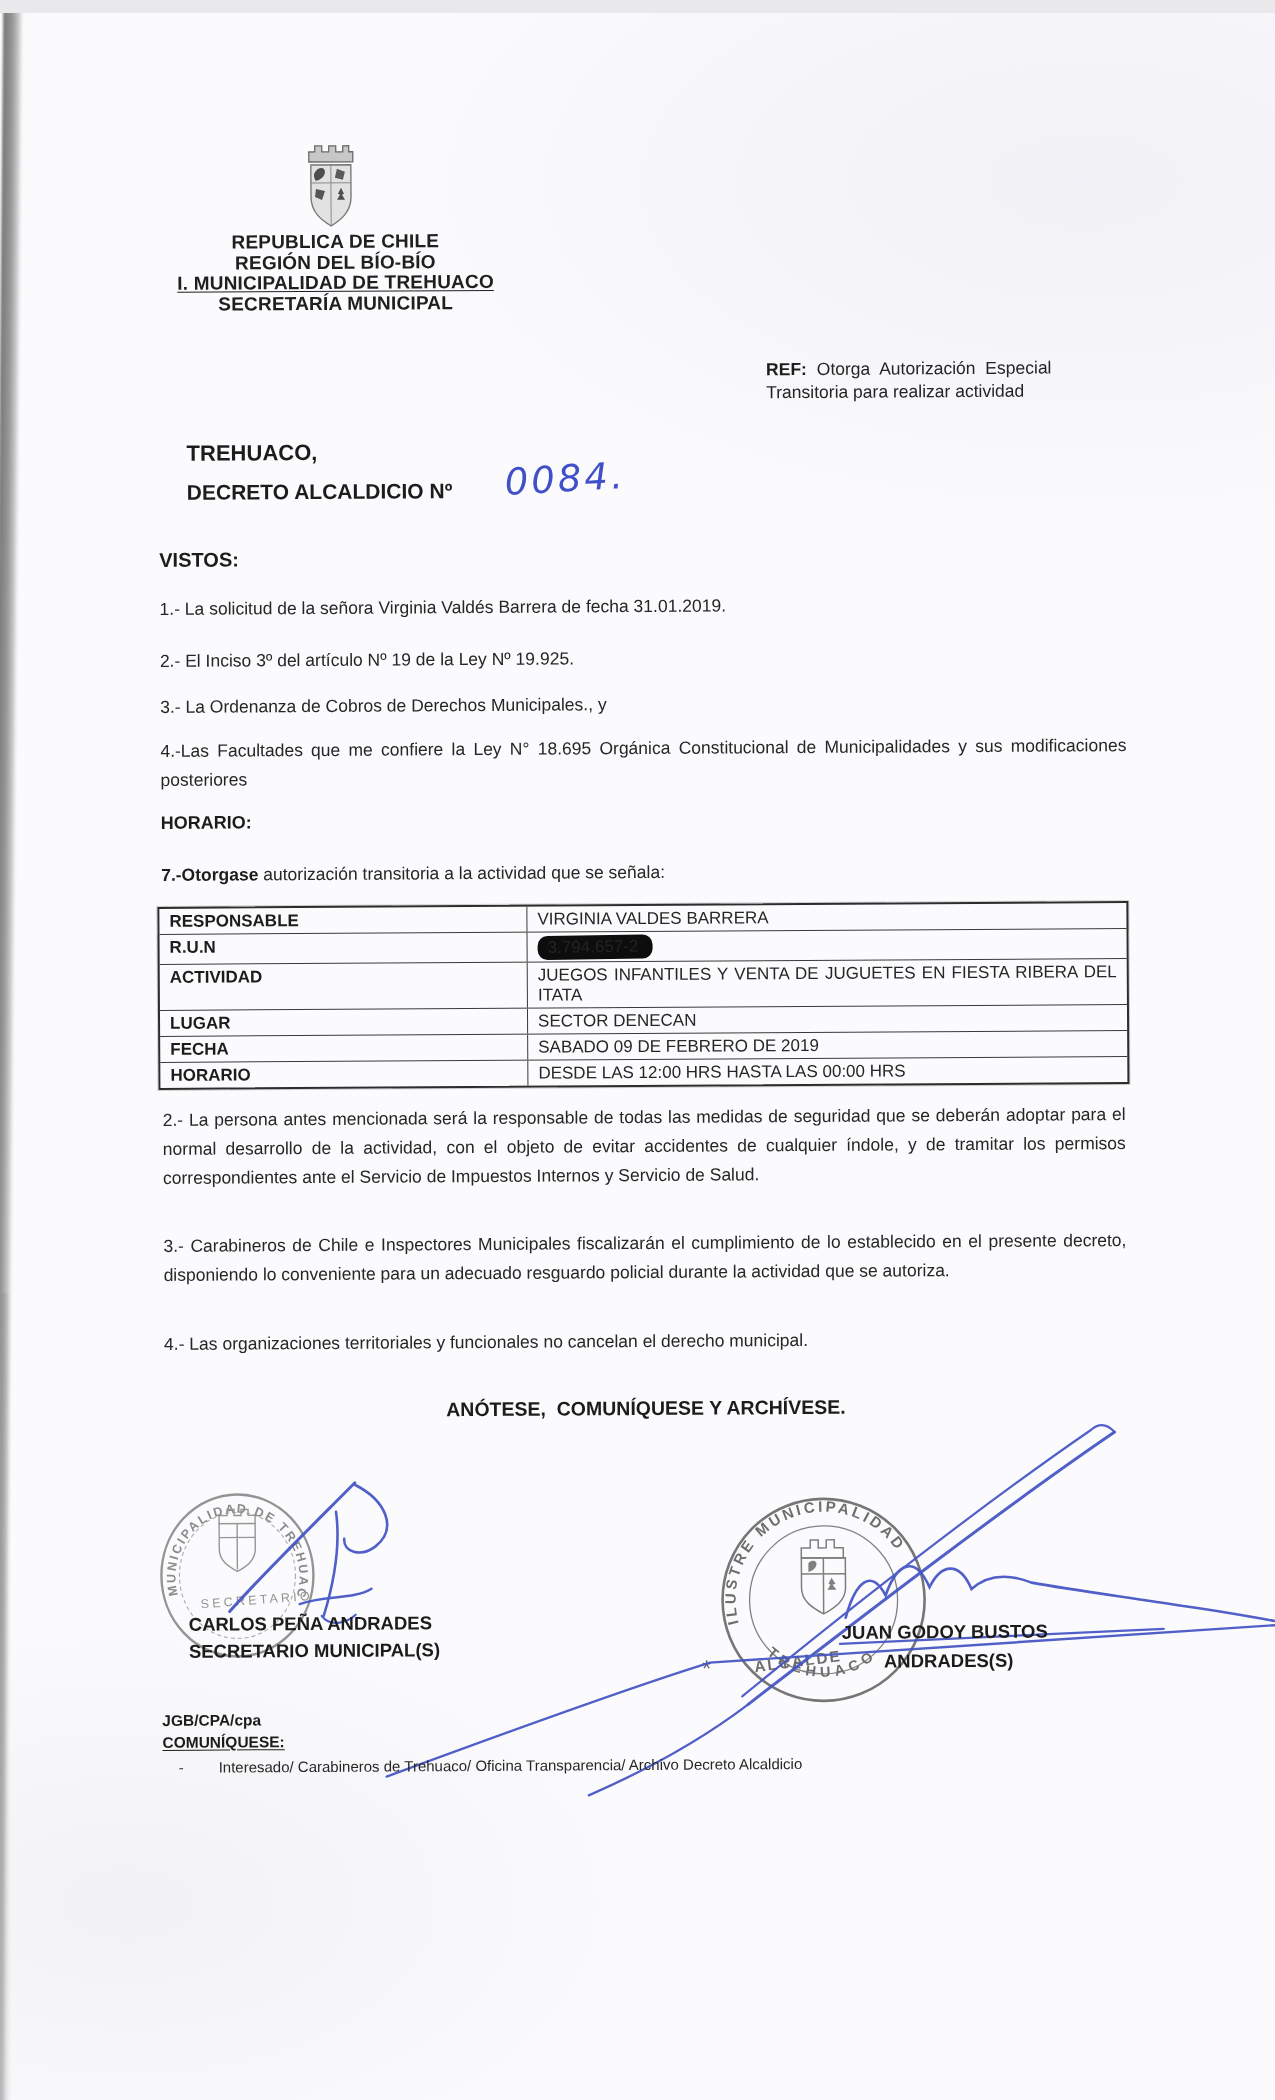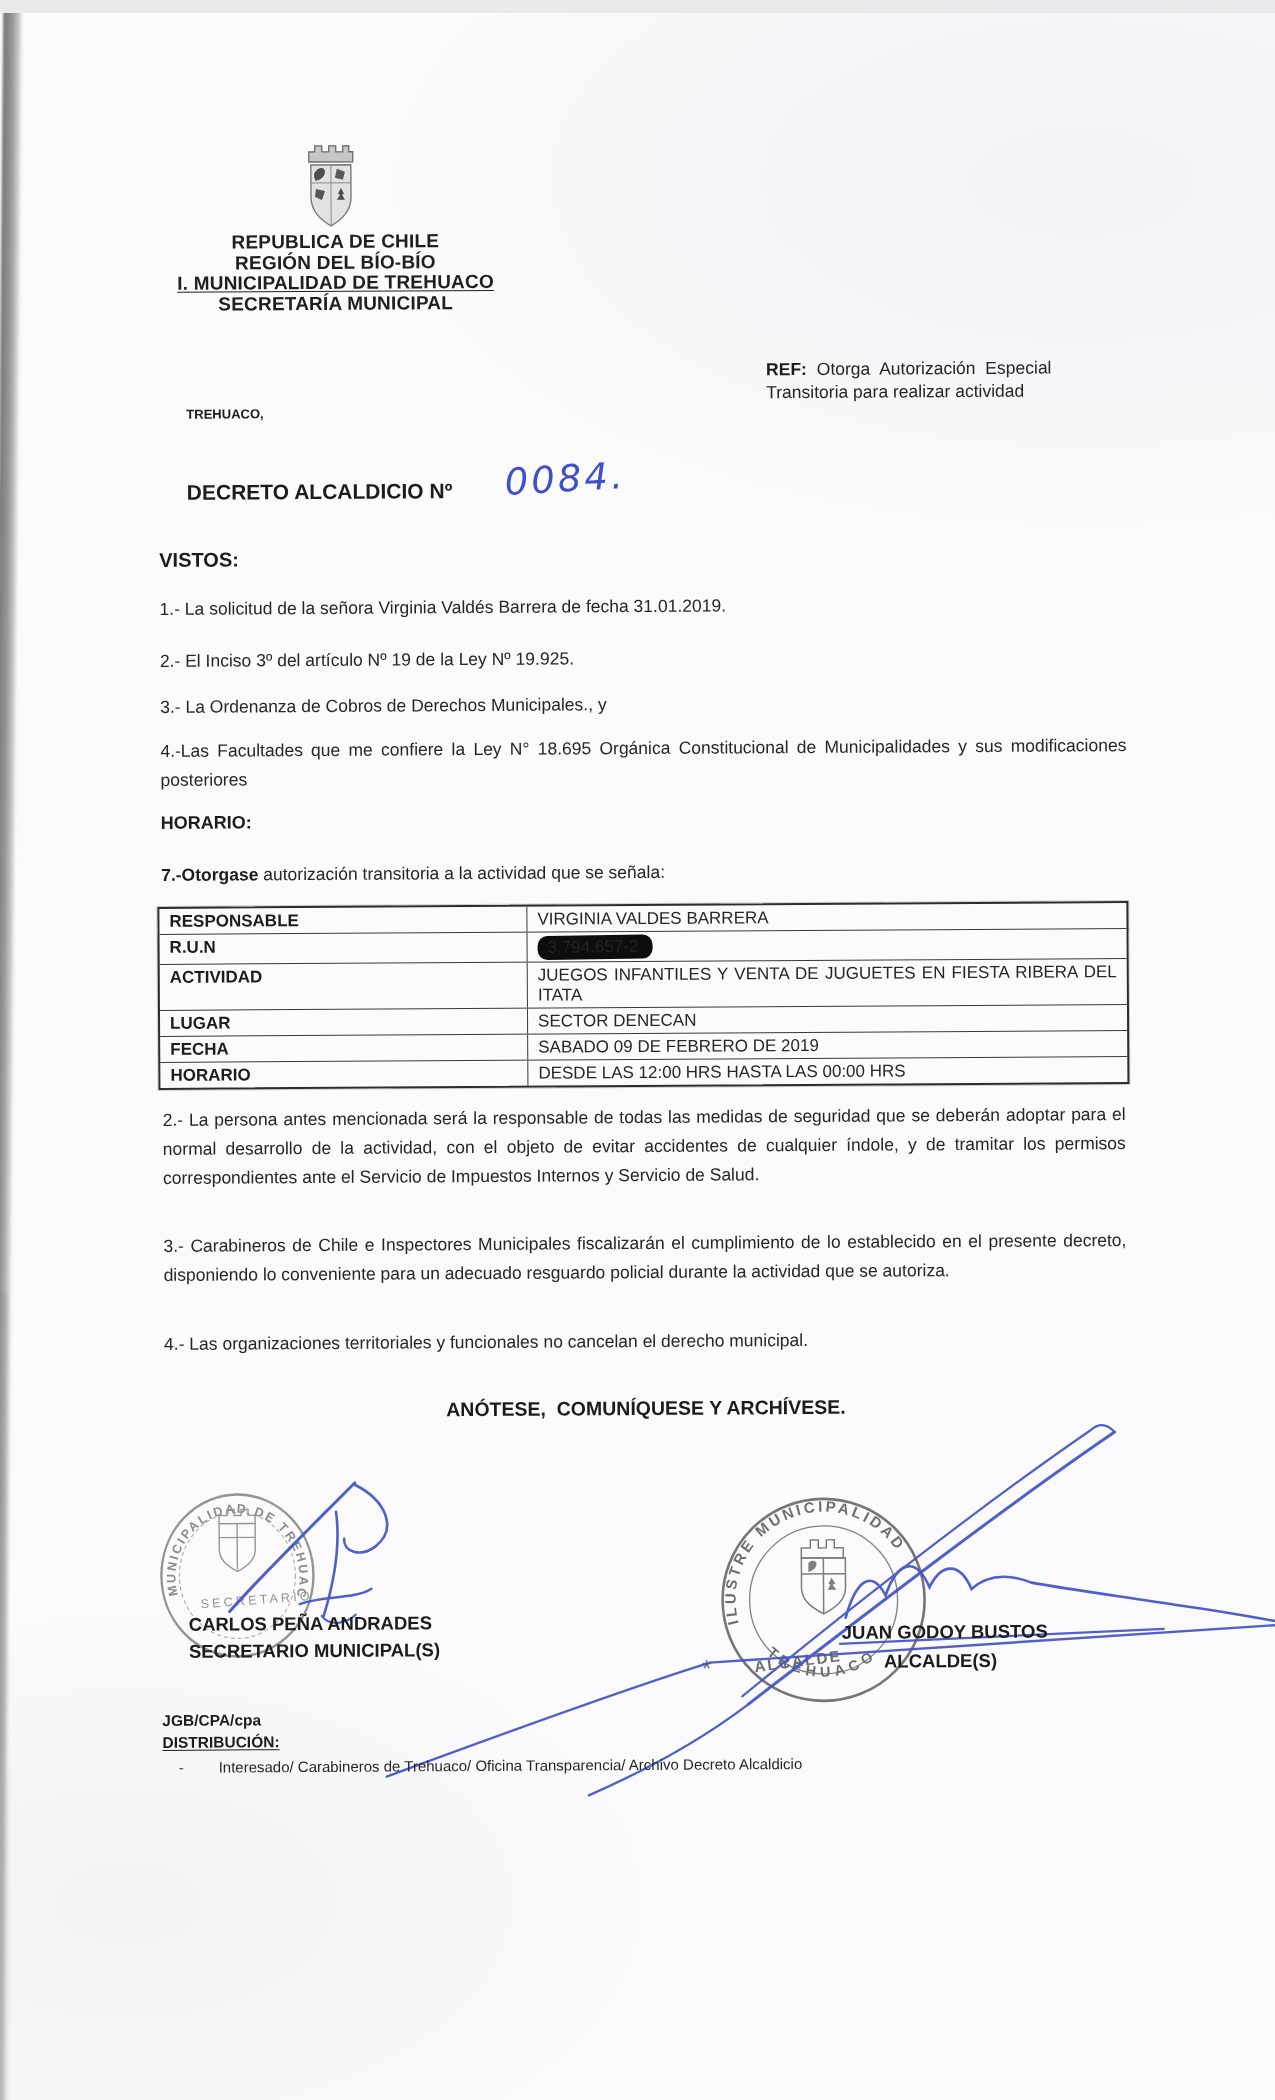--- a/index.html
+++ b/index.html
@@ -26,21 +26,21 @@
   }
   .tilt{position:absolute; inset:0; transform:rotate(-0.35deg); transform-origin:640px 1000px;}
   .abs{position:absolute;}
   .b{font-weight:bold; color:#1c1c1c;}
   .body-text{font-size:17.5px; line-height:29px;}
   .just{text-align:justify;}
   .letterhead{left:140px; top:217px; width:400px; text-align:center; font-weight:bold; font-size:19px; line-height:20.5px; color:#1f1f1f; letter-spacing:.2px;}
   .letterhead .u{text-decoration:underline; text-underline-offset:2px;}
   .ref-block{left:770px; top:346px; width:352px; font-size:17.5px; line-height:23px; color:#242424;}
   .ref-line1{word-spacing:5px;}
-  .place{left:190px; top:391px; font-size:13px;}
+  .place{left:190px; top:425px; font-size:22px;}
   .decree-line{left:190px; top:465px; font-size:21px;}
   .decree-num{
     position:absolute; left:508px; top:444px; font-size:37px; color:#4050c8;
     font-style:italic; letter-spacing:3px; transform:rotate(-3deg);
     font-family:"DejaVu Sans", sans-serif; font-weight:500;
   }
   .vh{left:162px; top:533px; font-size:20px;}
   .v1{left:162px; top:579px; width:970px;}
   .v2{left:162px; top:631px; width:970px;}
   .v3{left:162px; top:677px; width:970px;}
@@ -201,21 +201,21 @@
         <path stroke-width="2.6" d="M 842 1606 C 852 1570, 868 1556, 882 1584 C 894 1550, 912 1544, 926 1576 C 938 1552, 956 1550, 968 1578 C 986 1562, 1008 1564, 1028 1572 C 1070 1580, 1130 1588, 1178 1596 C 1220 1602, 1250 1608, 1272 1612"></path>
         <path stroke-width="2.2" d="M 836 1632 L 1160 1619"></path>
       </g>
     </svg>
 
     <div class="abs sig-left">
       <div class="sig-name">CARLOS PEÑA ANDRADES</div>
       <div class="sig-name">SECRETARIO MUNICIPAL(S)</div>
     </div>
     <div class="abs sig-right-name sig-name">JUAN GODOY BUSTOS</div>
-    <div class="abs sig-right-title sig-name">ALCALDE(S)</div>
+    <div class="abs sig-right-title sig-name">ANDRADES(S)</div>
 
     <div class="abs initials b">JGB/CPA/cpa</div>
-    <div class="abs dist-label b">DISTRIBUCIÓN:</div>
+    <div class="abs dist-label b">COMUNÍQUESE:</div>
     <div class="abs dist-dash">-</div>
     <div class="abs dist-text">Interesado/ Carabineros de Trehuaco/ Oficina Transparencia/ Archivo Decreto Alcaldicio</div>
 
   </div>
 </div>
 
 </body></html>

